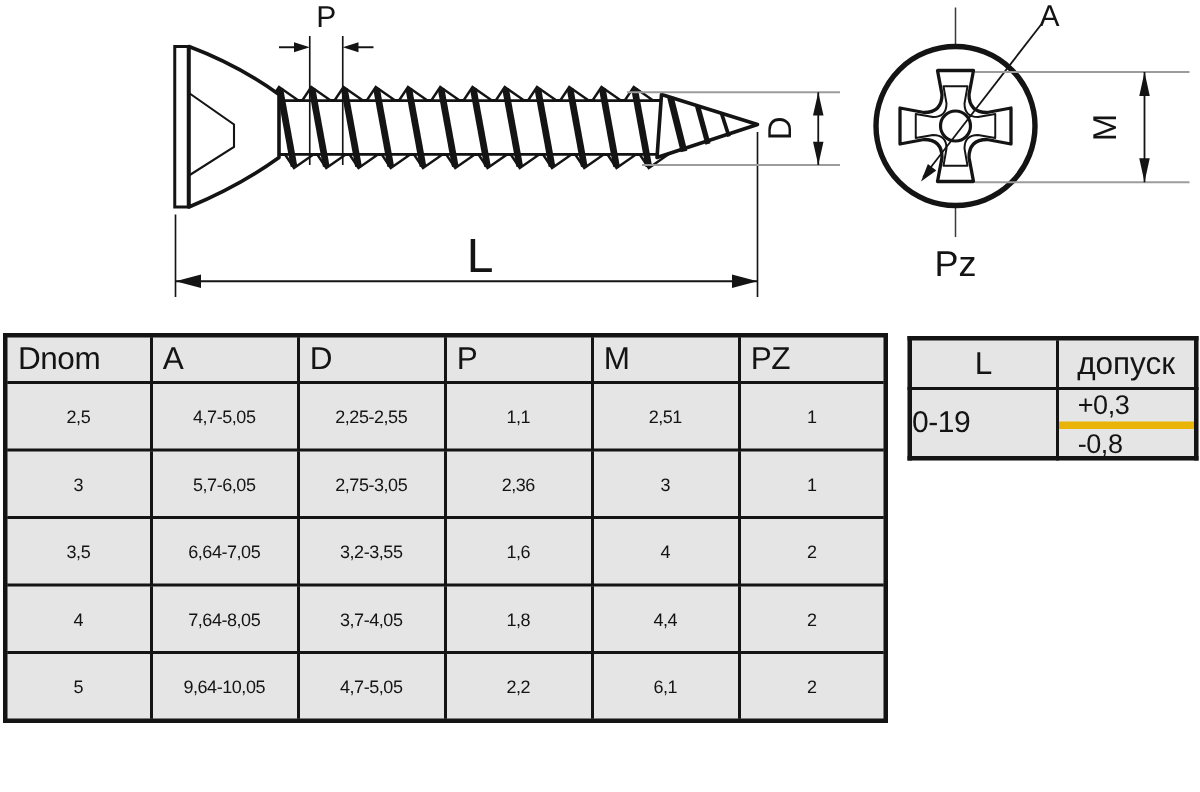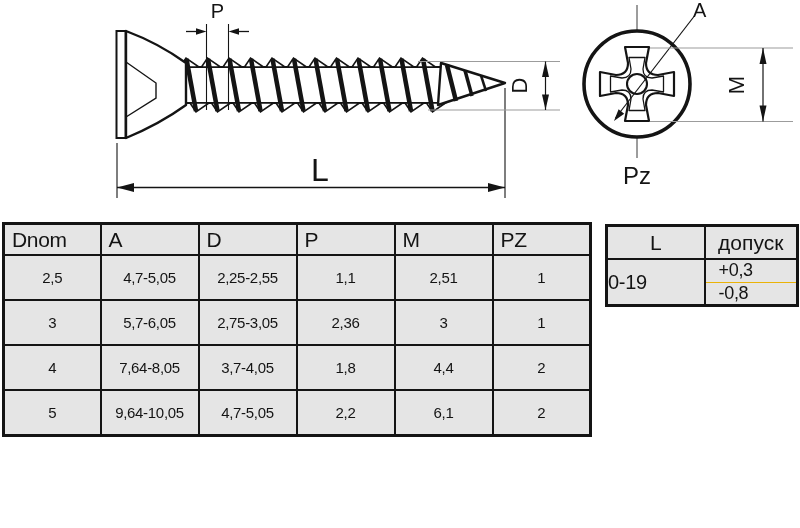--- a/index.html
+++ b/index.html
@@ -14,31 +14,31 @@
 
   
   .tbl{border-collapse:collapse;table-layout:fixed;background:#e5e5e5;}
   .tbl td,.tbl th{border:2px solid #141414;font-weight:normal;overflow:hidden;white-space:nowrap;}
   #main-table{position:absolute;left:2px;top:222px;width:587px;border:3px solid #141414;}
   #main-table th{
     height:29px;text-align:left;padding:0 0 0 7px;
     font-size:21px;letter-spacing:-0.3px;
   }
   #main-table td{
-    height:43px;text-align:center;font-size:15px;letter-spacing:-0.3px;padding:0;
+    height:43px;text-align:center;font-size:12px;letter-spacing:-0.3px;padding:0;
   }
 
   
   #tol-table{position:absolute;left:605px;top:224px;width:191px;border:3px solid #141414;}
   #tol-table th{height:29px;text-align:center;font-size:21px;}
   #tol-table td{padding:0;font-size:20px;}
   #tol-table td.range{height:44px;text-align:left;letter-spacing:-0.3px;}
   .tol-cell{display:flex;flex-direction:column;height:44px;}
   .tol-half{flex:1;display:flex;align-items:center;padding-left:13px;font-size:18px;letter-spacing:-0.3px;}
-  .tol-half.top{border-bottom:1px solid #eab308;}
+  .tol-half.top{border-bottom:5px solid #eab308;}
 </style>
 </head>
 <body>
 
 <svg id="drawing" width="800" height="218" viewBox="0 0 800 218">
   <defs>
     <g id="th">
       <path d="M-6,67 L0,58 L13,67 Z" fill="#fff" stroke="#141414" stroke-width="1.6"></path>
       <path d="M4,103 L10,112 L23,103 Z" fill="#fff" stroke="#141414" stroke-width="1.6"></path>
       <line x1="0.5" y1="59" x2="10" y2="111" stroke="#141414" stroke-width="4.5"></line>
@@ -164,20 +164,28 @@
   </tr>
   <tr>
     <td>3</td>
     <td>5,7-6,05</td>
     <td>2,75-3,05</td>
     <td>2,36</td>
     <td>3</td>
     <td>1</td>
   </tr>
   <tr>
+    <td>3,5</td>
+    <td>6,64-7,05</td>
+    <td>3,2-3,55</td>
+    <td>1,6</td>
+    <td>4</td>
+    <td>2</td>
+  </tr>
+  <tr>
     <td>4</td>
     <td>7,64-8,05</td>
     <td>3,7-4,05</td>
     <td>1,8</td>
     <td>4,4</td>
     <td>2</td>
   </tr>
   <tr>
     <td>5</td>
     <td>9,64-10,05</td>

